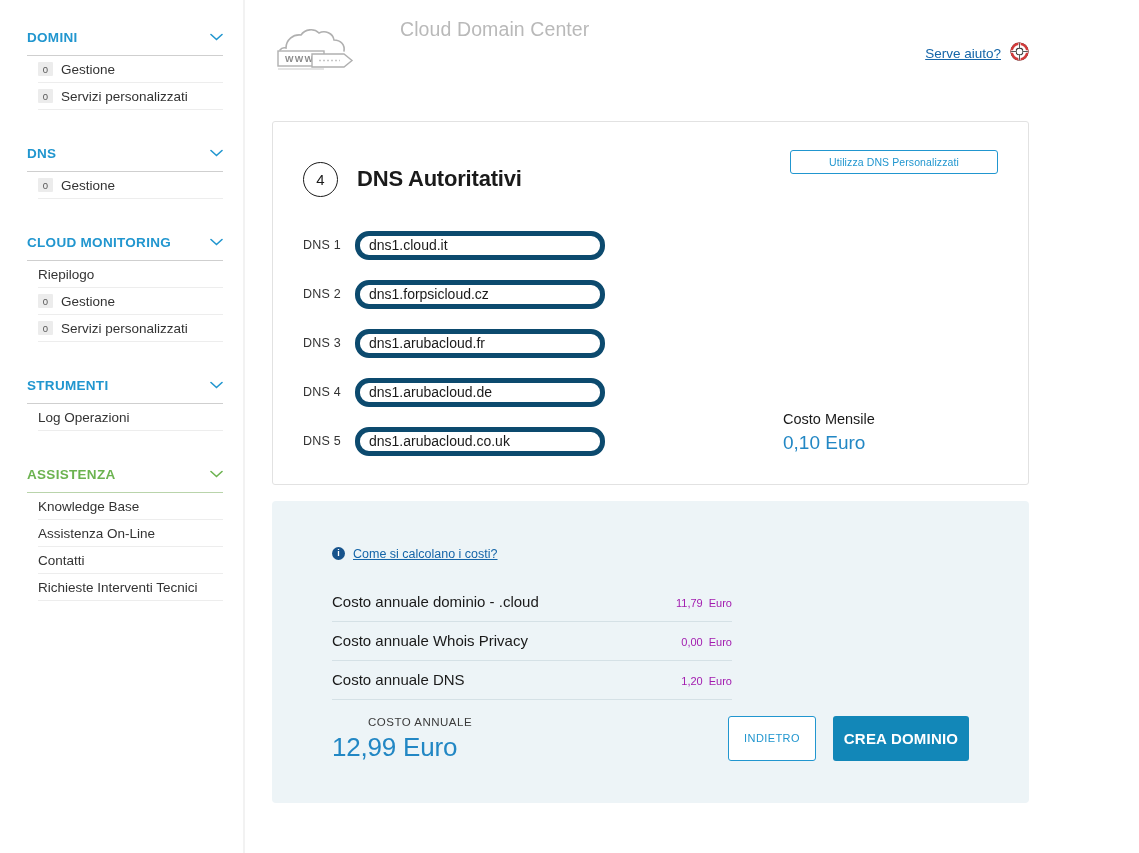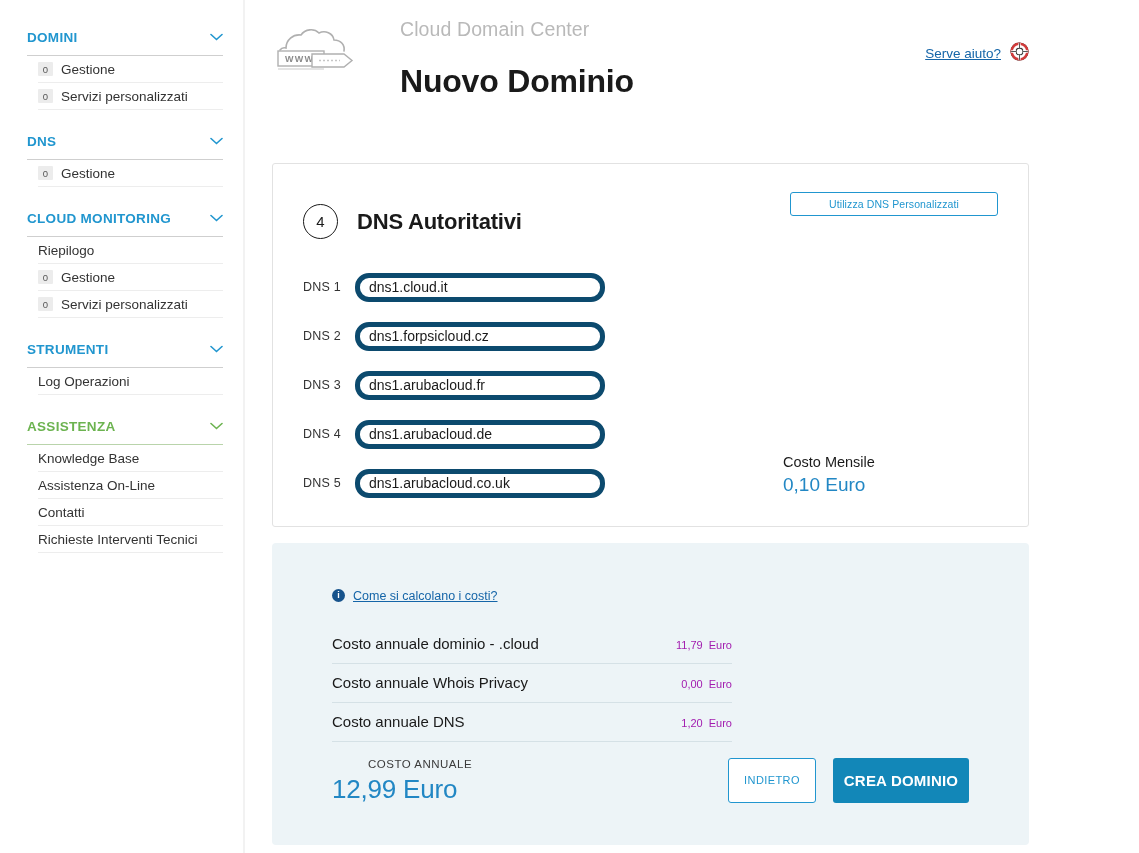--- a/index.html
+++ b/index.html
@@ -15,21 +15,21 @@
 
   
   .sidebar {
     width: 245px;
     min-width: 245px;
     height: 853px;
     background: #ffffff;
     border-right: 2px solid #f2f2f2;
     padding: 26px 0 0 0;
   }
-  .nav-group { margin-bottom: 20px; }
+  .nav-group { margin-bottom: 32px; }
   .nav-head {
     display: flex;
     align-items: center;
     justify-content: space-between;
     padding: 0 20px 0 27px;
     height: 22px;
     cursor: pointer;
   }
   .nav-head-label {
     font-size: 13.5px;
@@ -390,21 +390,20 @@
           <path d="M8 26 C8 26 10 23 14 24 C14 16 21 10 29 11 C33 5 42 4 47 9 C53 6 61 9 62 16 C69 16 73 21 72 27" stroke="#b0b0b0" stroke-width="1.6" fill="none" stroke-linecap="round"></path>
           <rect x="6" y="27" width="46" height="15" stroke="#b0b0b0" stroke-width="1.4" fill="#fff"></rect>
           <text x="13" y="38" font-family="'Liberation Sans',sans-serif" font-size="9" font-weight="bold" fill="#8a8a8a" letter-spacing="1.2">WWW</text>
           <path d="M40 30 H72 L80 36.5 L72 43 H40 Z" stroke="#b0b0b0" stroke-width="1.4" fill="#fff"></path>
           <path d="M47 36.5 H68" stroke="#c6c6c6" stroke-width="1.4" stroke-dasharray="2 2"></path>
           <path d="M6 45 H52" stroke="#c9c9c9" stroke-width="1.2"></path>
         </svg>
       </div>
       <div class="titles">
         <div class="brand">Cloud Domain Center</div>
-        <h1 class="page-title">Nuovo Dominio</h1>
       </div>
       <div class="help">
         <span class="help-link">Serve aiuto?</span>
         <span>
           <svg width="19" height="19" viewBox="0 0 20 20">
             <circle cx="10" cy="10" r="9" fill="#ffffff" stroke="#3a3a3a" stroke-width="1.2"></circle>
             <circle cx="10" cy="10" r="8.2" fill="none" stroke="#d23b3b" stroke-width="2.6"></circle>
             <circle cx="10" cy="10" r="3.6" fill="#ffffff" stroke="#3a3a3a" stroke-width="1.2"></circle>
             <path d="M10 1.2 L10 6.4 M10 13.6 L10 18.8 M1.2 10 L6.4 10 M13.6 10 L18.8 10" stroke="#ffffff" stroke-width="2.4"></path>
             <path d="M10 1.2 L10 6.4 M10 13.6 L10 18.8 M1.2 10 L6.4 10 M13.6 10 L18.8 10" stroke="#3a3a3a" stroke-width="0.9"></path>

